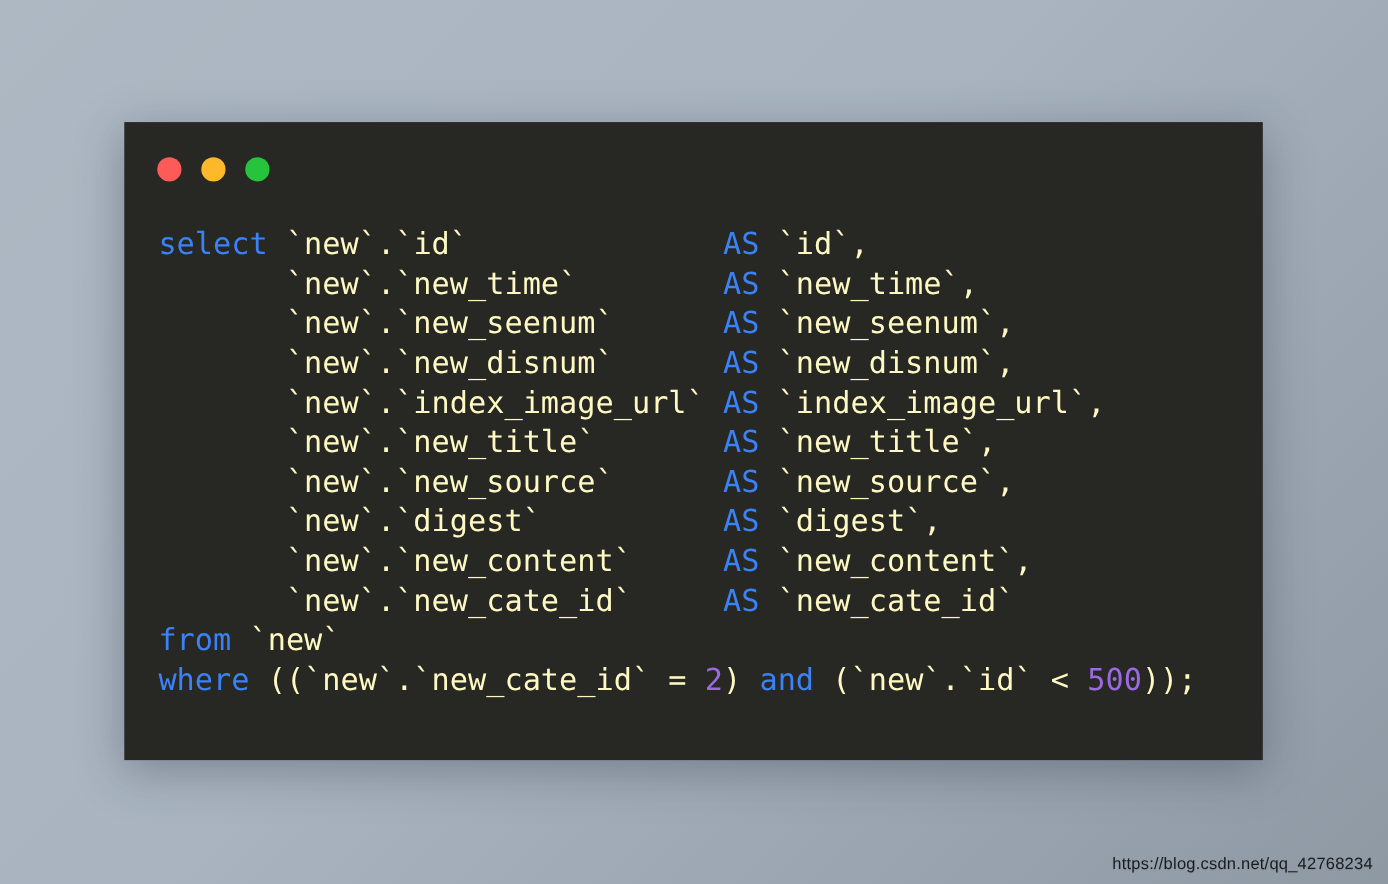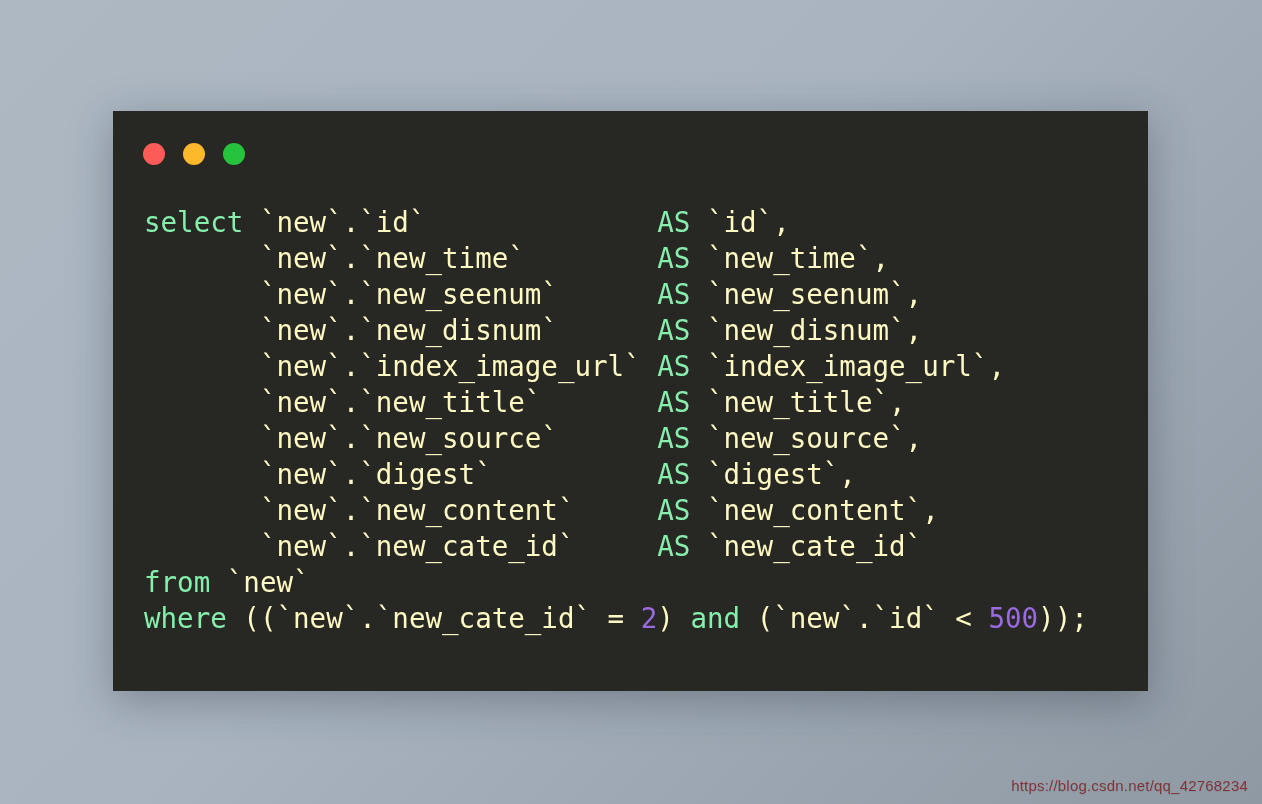--- a/index.html
+++ b/index.html
@@ -74,27 +74,27 @@
   .id  { color: #f4f4ef; }
   .num { color: #9a6be0; }
 
   
   #watermark {
     position: absolute;
     right: 14px;
     bottom: 10px;
     font-family: "Liberation Sans", sans-serif;
     font-size: 15px;
-    color: #7f1d1d;
+    color: #000000;
     opacity: 0.82;
     letter-spacing: 0.2px;
     text-shadow: 0 1px 1px rgba(90,100,110,0.25);
   }
 </style>
-<style>.kw{color:#86efac;}.id,.pun{color:#fef9c3;}.num{color:#9a6be0;}#terminal{background:#272724;}</style></head>
+<style>.kw{color:#3b82f6;}.id,.pun{color:#fef9c3;}.num{color:#9a6be0;}#terminal{background:#272724;}</style></head>
 <body>
 
 <div id="stage">
 
   <div id="terminal">
 
     <div id="titlebar">
       <span class="dot red" style="background: rgb(252, 91, 87);"></span>
       <span class="dot yellow" style="background: rgb(253, 184, 44);"></span>
       <span class="dot green" style="background: rgb(38, 196, 60);"></span>

